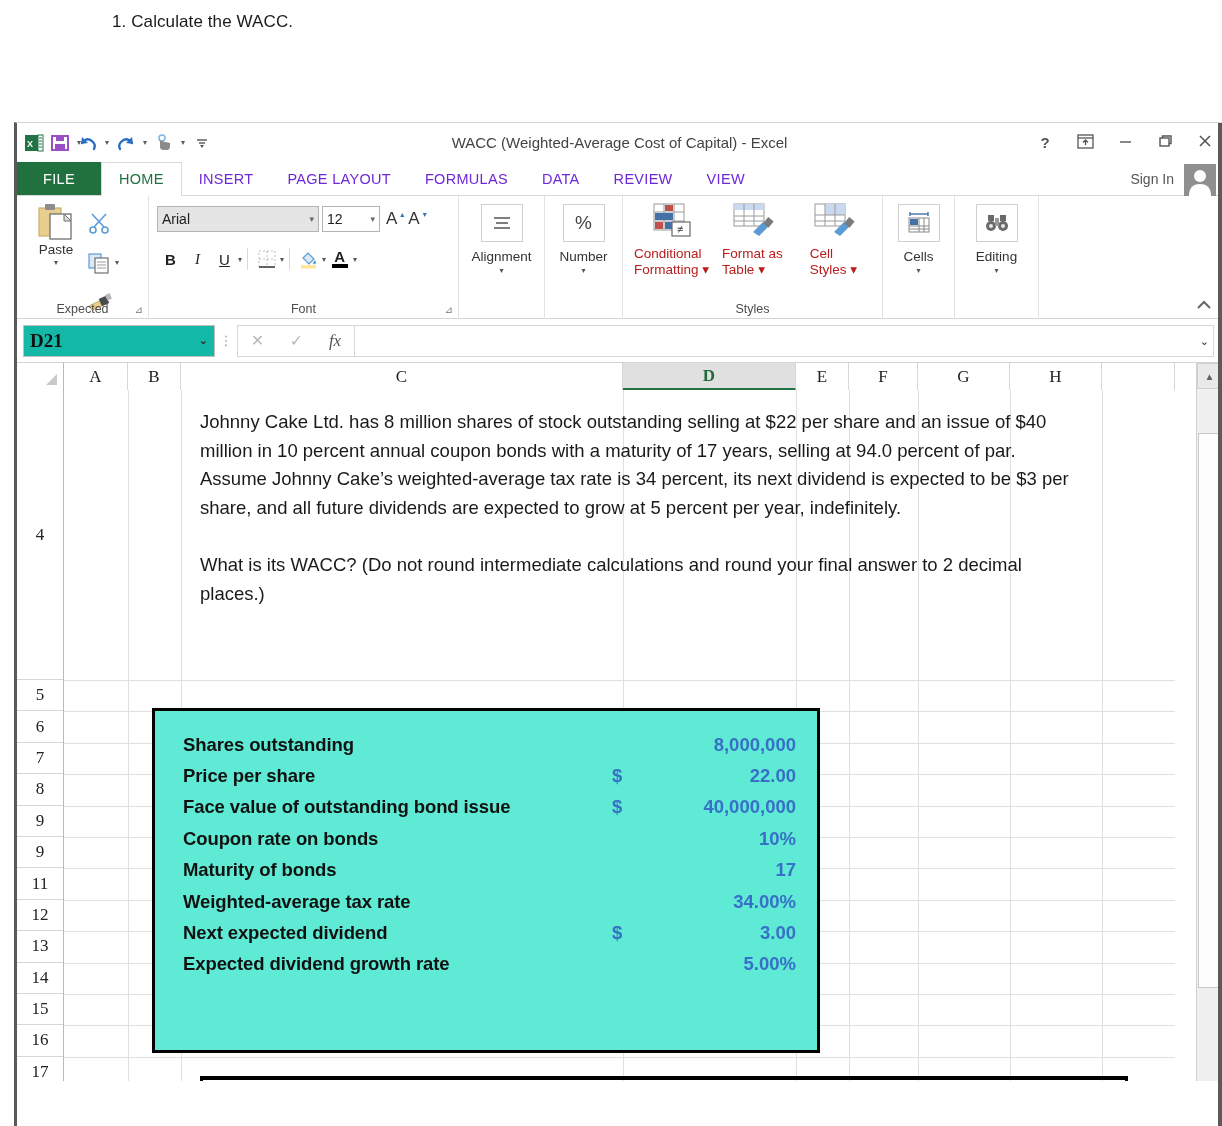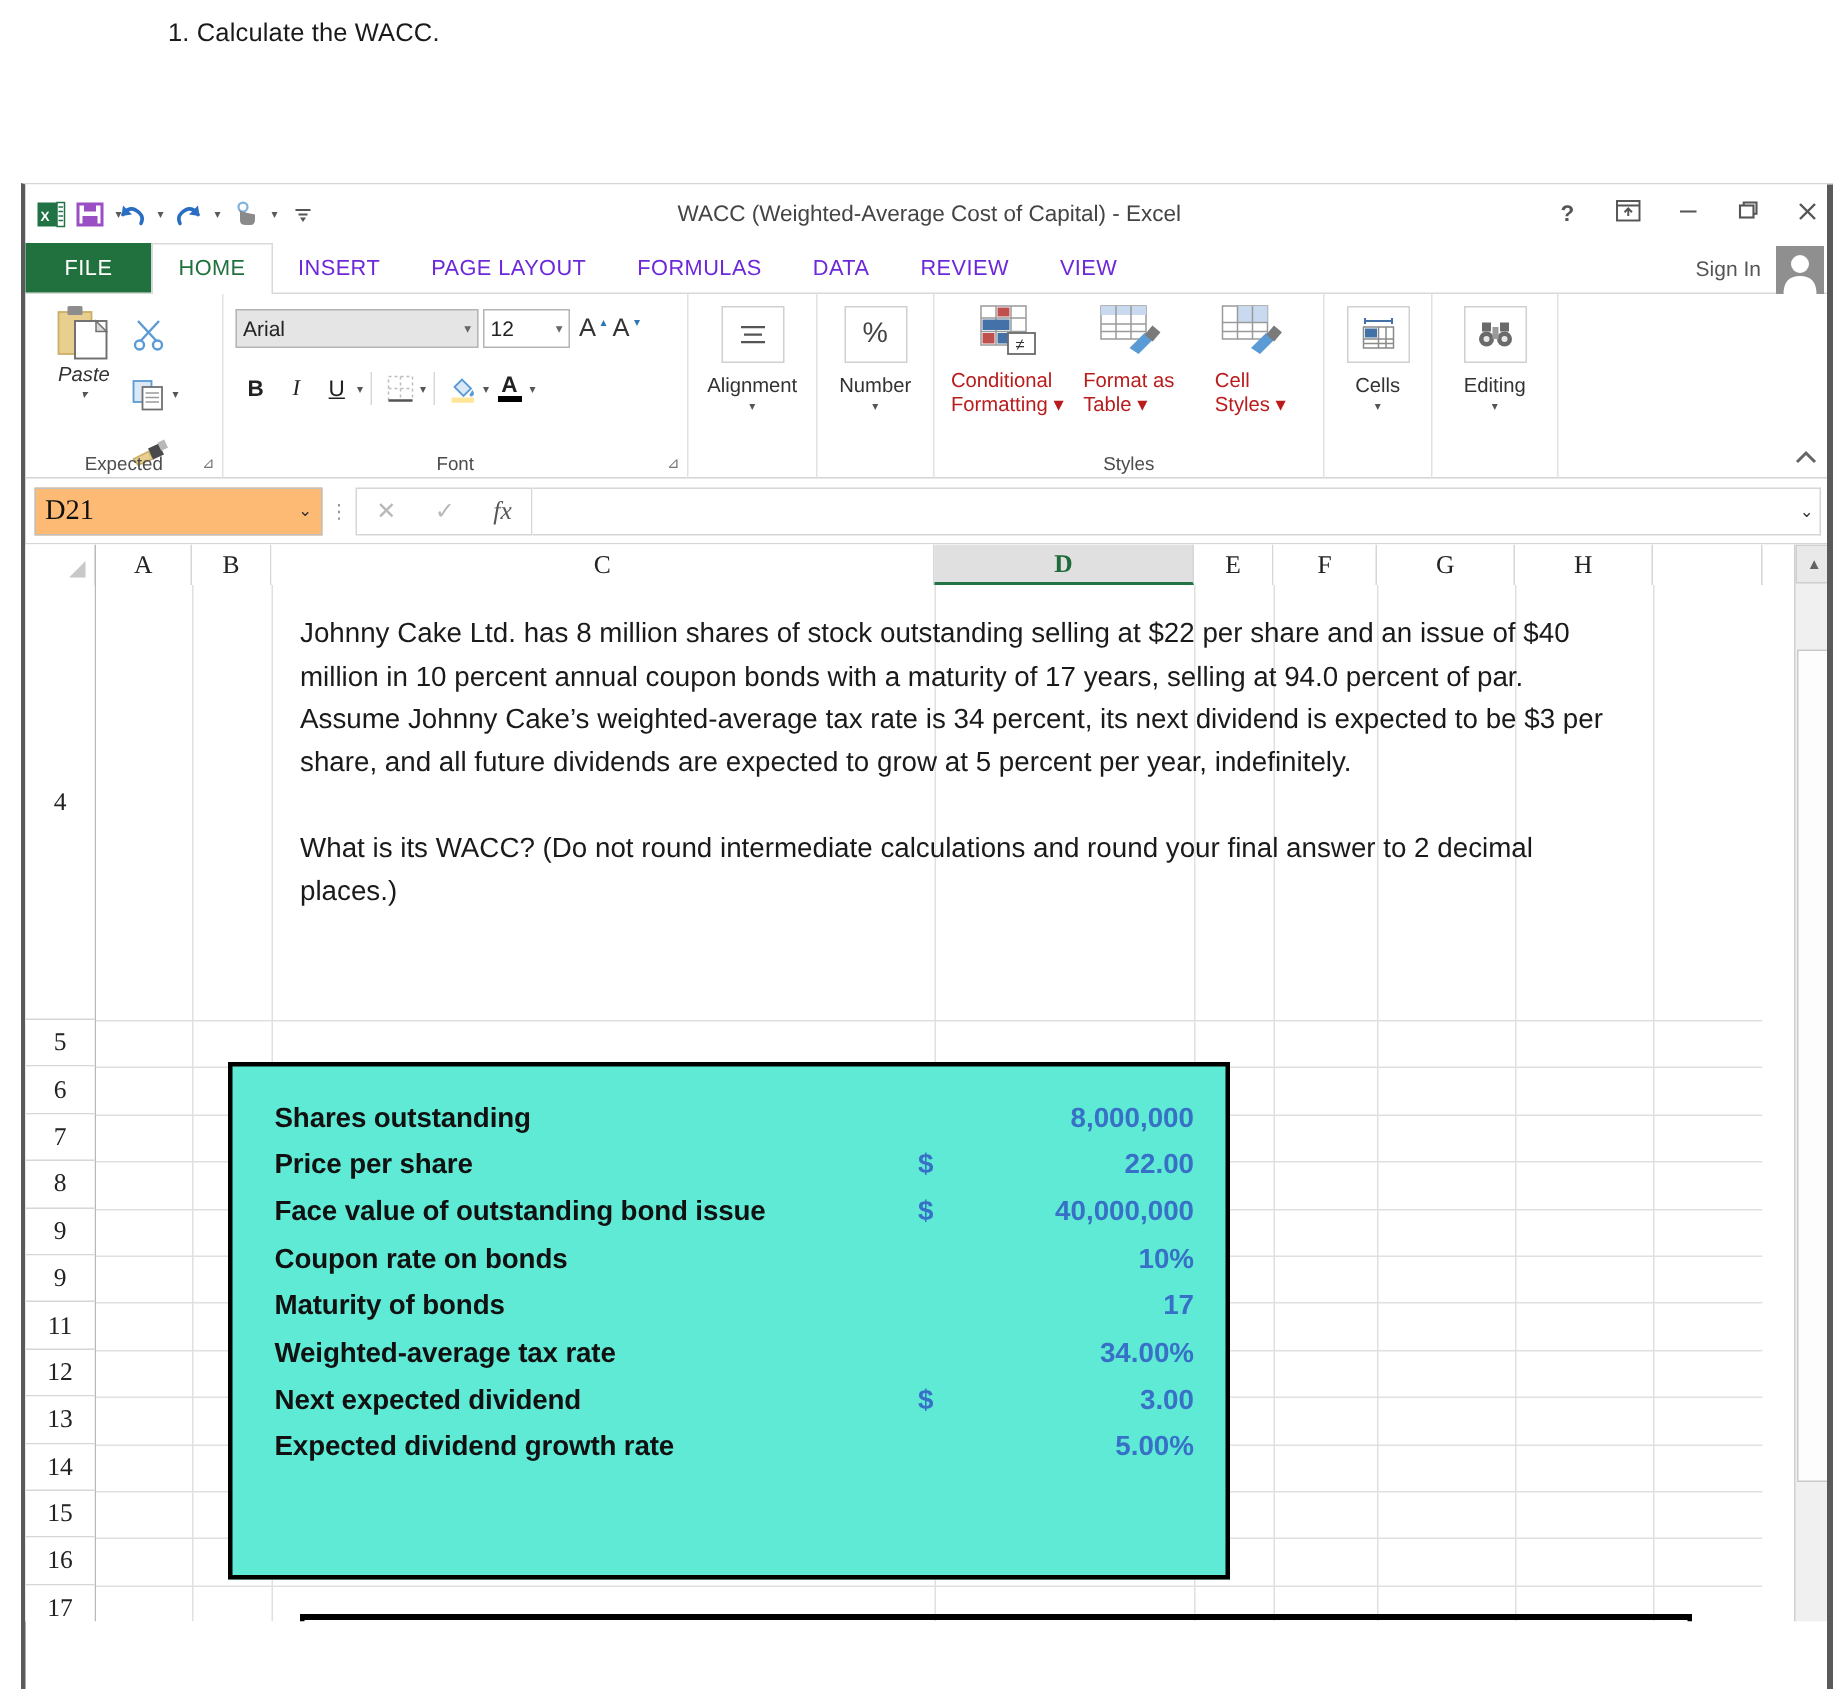--- a/index.html
+++ b/index.html
@@ -110,21 +110,21 @@
     text-align: center; font-size: 12.5px; color: #4d4d4d;
   }
   .rb-dialog-launcher {
     position: absolute; bottom: 4px; right: 5px;
     font-size: 10px; color: #777;
   }
   .rb-body { flex: 1; display: flex; padding: 6px 8px 0 8px; }
 
   
   #grp-clipboard { width: 132px; }
-  .paste-col { display:flex; flex-direction:column; align-items:center; width: 62px; font-style: italic; }
+  .paste-col { display:flex; flex-direction:column; align-items:center; width: 62px; }
   .paste-label { font-size: 13.5px; color:#333; margin-top:-2px; }
   .paste-caret { font-size: 8px; color:#555; margin-top: 1px; }
   .clip-side { display:flex; flex-direction:column; justify-content:space-around;
                align-items:flex-start; padding-top:2px; gap:3px; }
   .clip-row { display:flex; align-items:center; gap:4px; }
   .mini-caret { font-size: 8px; color:#555; }
 
   
   #grp-font { width: 310px; }
   .font-row1 { display:flex; align-items:center; gap:0; height: 30px; }
@@ -180,21 +180,22 @@
 
   
   #formula-row {
     height: 44px; display: flex; align-items: center;
     padding: 0 8px 0 6px; gap: 0;
     border-bottom: 1px solid #d4d4d4; background:#fff;
   }
   #name-box {
     width: 192px; height: 32px; border: 1px solid #c0c0c0;
     display:flex; align-items:center; padding: 0 6px;
-    background:#fdba74;
+    background:#14b8a6;
+    font-weight:bold;
   }
   #name-box .val { flex:1; font-family: "Liberation Serif", serif; font-size: 19px; color:#111; }
   #nb-caret { font-size: 11px; color:#333; }
   #fb-dots { width: 22px; text-align:center; color:#9a9a9a; font-size: 13px; letter-spacing:0; }
   #fb-btns {
     width: 118px; height: 32px; border: 1px solid #d6d6d6;
     display:flex; align-items:center; justify-content:space-around;
     background:#fff; color:#b9b9b9; font-size: 16px;
   }
   #fb-fx { font-family:"Liberation Serif", serif; font-style: italic; color:#555; font-size: 17px;}

